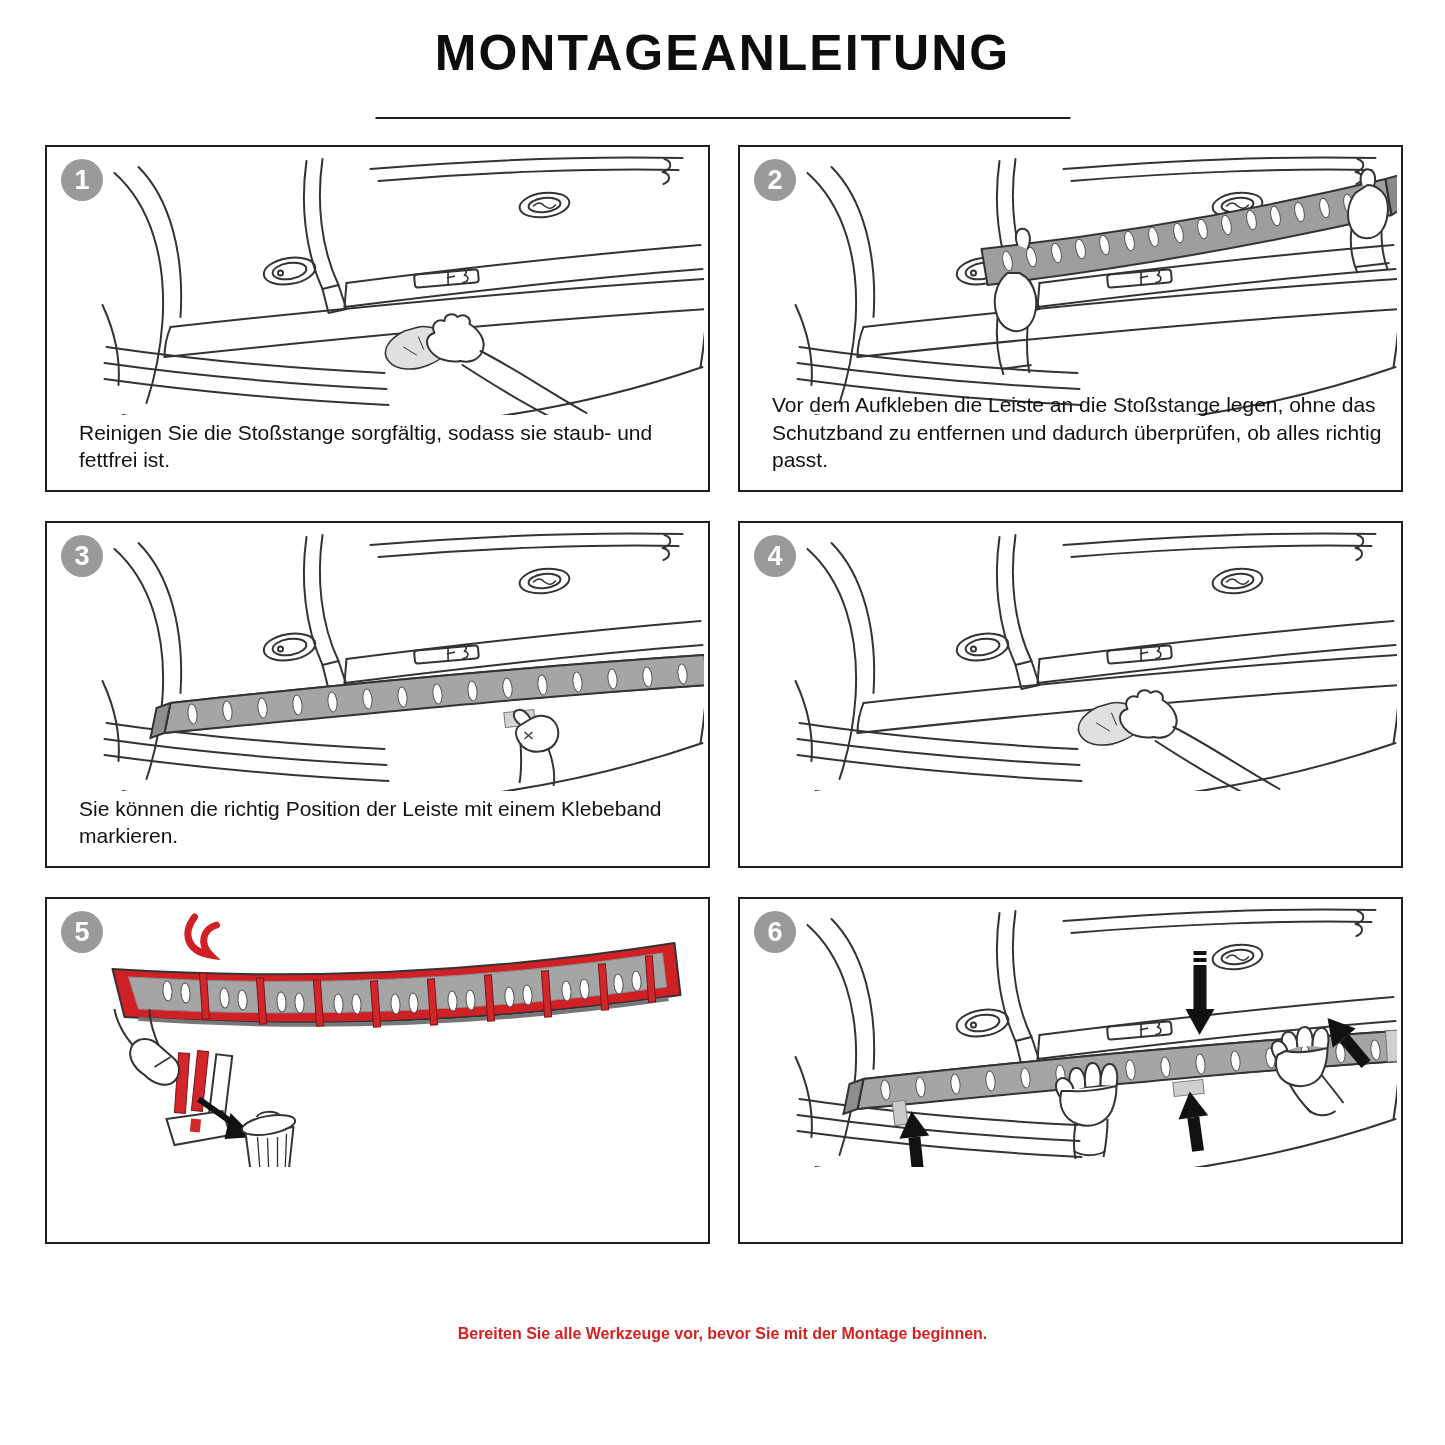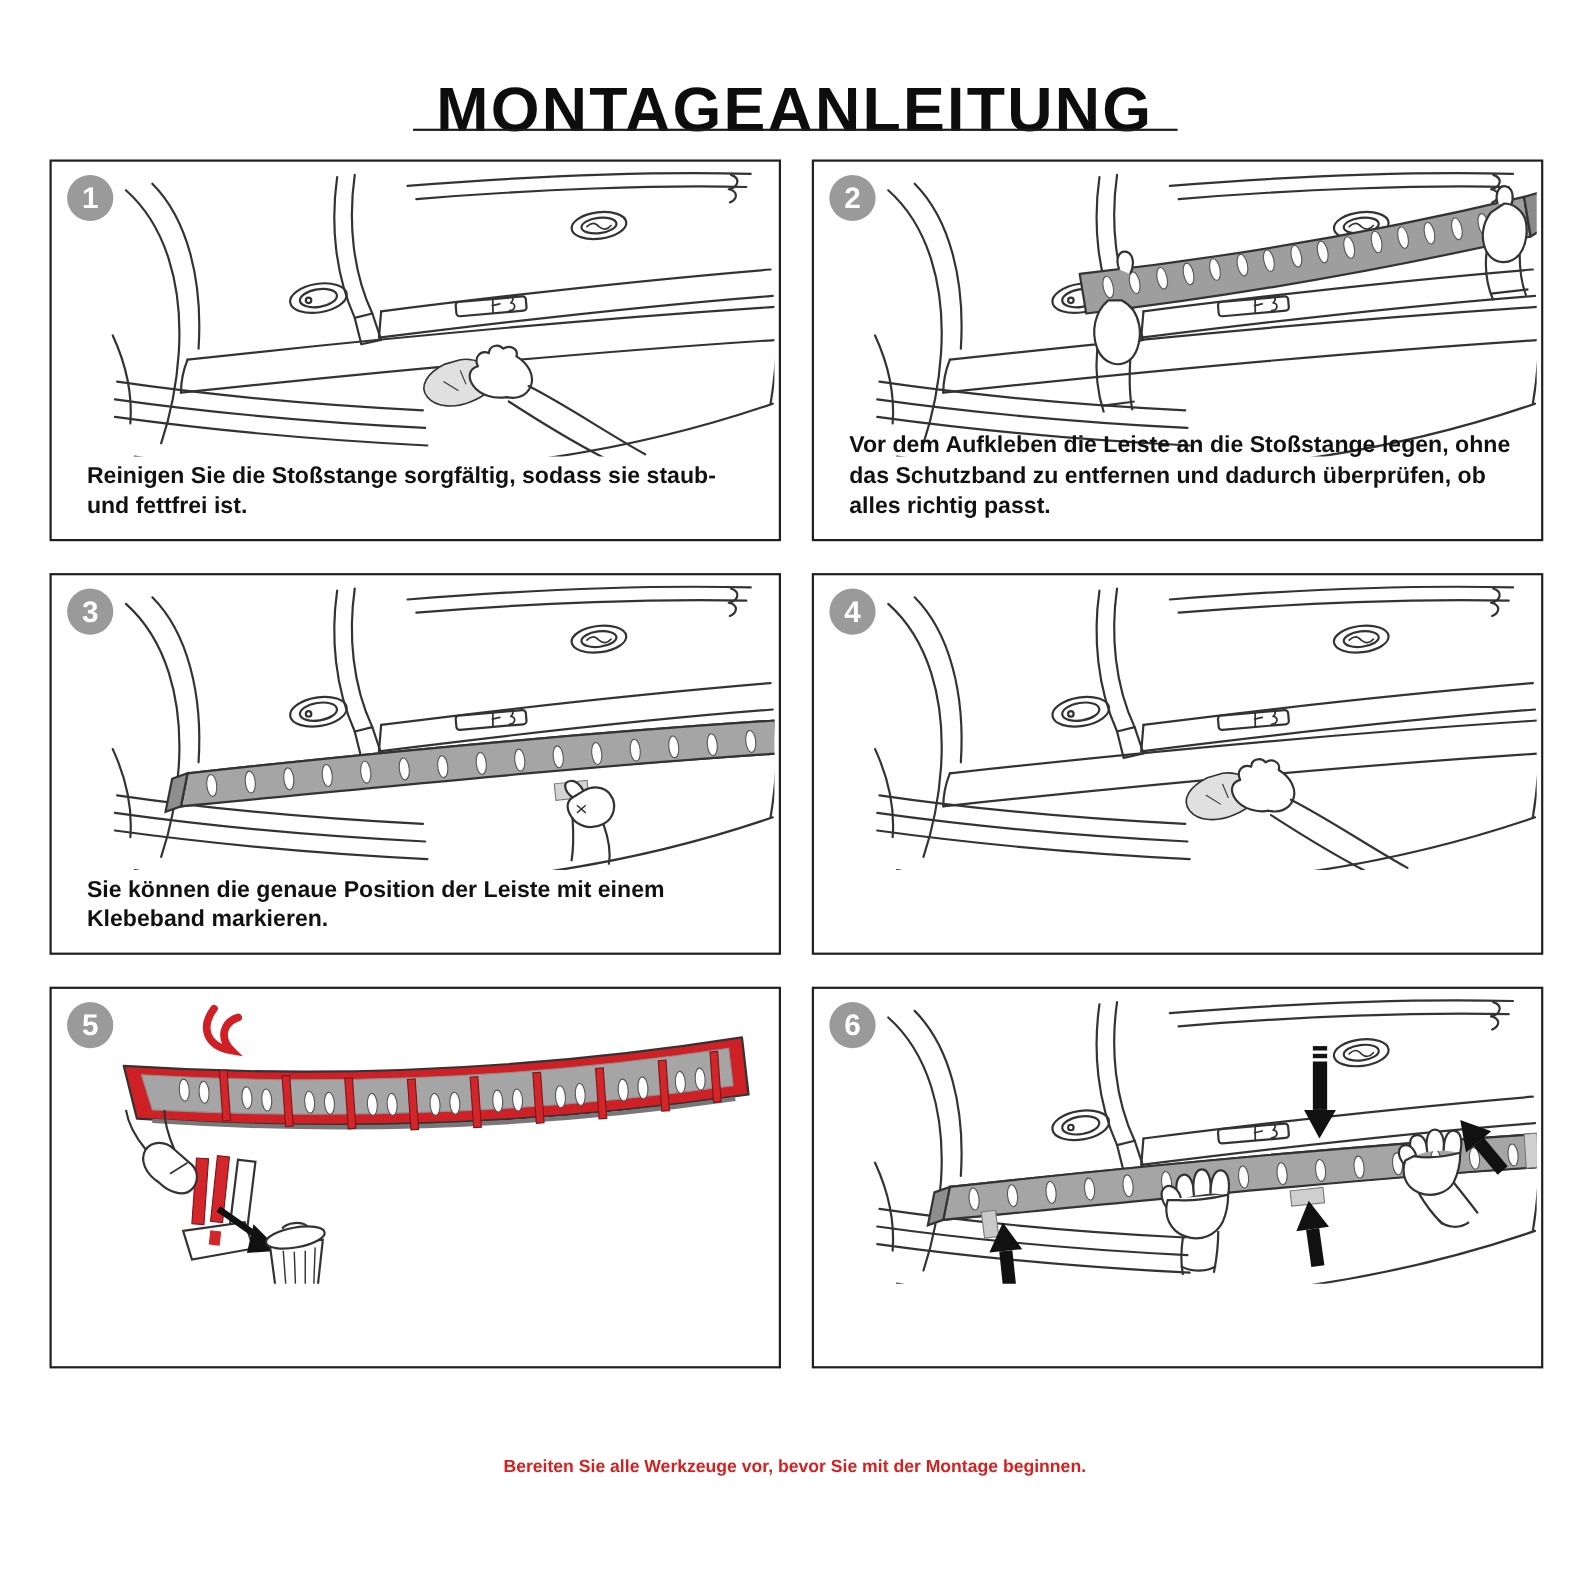--- a/index.html
+++ b/index.html
@@ -1,31 +1,31 @@
 <!DOCTYPE html>
 <html><head>
 <meta charset="utf-8">
 <style>
   html,body{margin:0;padding:0;background:#fff;}
   .page{position:relative;width:1445px;height:1445px;background:#fff;overflow:hidden;
         font-family:"Liberation Sans",sans-serif;}
   .title{position:absolute;top:24px;left:0;width:100%;text-align:center;
-         font-size:57px;font-weight:bold;letter-spacing:2px;color:#0d0d0d;margin-top:43px;}
+         font-size:50px;font-weight:bold;letter-spacing:2px;color:#0d0d0d;}
   .title-rule{position:absolute;top:117px;left:50%;transform:translateX(-50%);
          width:695px;height:0;border-top:2px solid #1c1c1c;}
   .panels{position:absolute;left:45px;top:145px;width:1358px;
           display:grid;grid-template-columns:665px 665px;grid-template-rows:347px 347px 347px;
           gap:29px 28px;}
   .panel{position:relative;border:2px solid #1f1f1f;background:#fff;box-sizing:border-box;}
   .badge{position:absolute;top:12px;left:14px;width:42px;height:42px;border-radius:50%;
          background:#9a9a9a;color:#fff;font-size:27px;font-weight:bold;
          display:flex;align-items:center;justify-content:center;z-index:3;}
   .illus{position:absolute;left:4px;top:6px;width:653px;height:262px;z-index:1;}
   .caption{position:absolute;left:32px;right:14px;bottom:16px;margin:0;
-           font-size:21px;font-weight:bold;color:#111;line-height:1.32;z-index:2;}
+           font-size:21px;font-weight:normal;color:#111;line-height:1.32;z-index:2;}
   .footer{position:absolute;top:1324px;left:0;width:100%;text-align:center;
           color:#d61f1f;font-weight:bold;}
   .footer p{margin:0 68px 16px 68px;font-size:16px;line-height:1.25;}
   .defs-holder{position:absolute;width:0;height:0;}
 </style>
 </head>
 <body>
 
 <div class="page">
 
@@ -185,21 +185,21 @@
           </g>
         <rect x="452" y="182" width="30" height="15" fill="#d4d4d4" stroke="#777" transform="rotate(-6 467 189)"></rect>
         <g fill="#fff" stroke="#333" stroke-width="2" stroke-linejoin="round">
           <path d="M468,196 C460,190 459,182 466,181 C470,180 475,184 478,190"></path>
           <path d="M478,190 C486,185 497,186 502,193 C509,202 506,215 496,220 C484,226 471,222 466,212 C462,205 463,199 468,196 Z"></path>
           <path d="M472,203 l8,7 M480,203 l-8,7" stroke-width="1.3" fill="none"></path>
           <path d="M496,220 C501,234 503,246 501,257" fill="none"></path>
           <path d="M468,214 C469,230 469,243 467,254" fill="none"></path>
         </g>
       </svg>
-      <p class="caption">Sie können die genaue Position der Leiste mit einem Klebeband markieren.</p>
+      <p class="caption">Sie können die richtig Position der Leiste mit einem Klebeband markieren.</p>
     </section>
 
     <section class="panel">
       <div class="badge">
           <span>4</span>
         </div>
       <svg class="illus" viewBox="0 0 650 262">
         <g>
             <use href="#car-rear"></use>
           </g>

